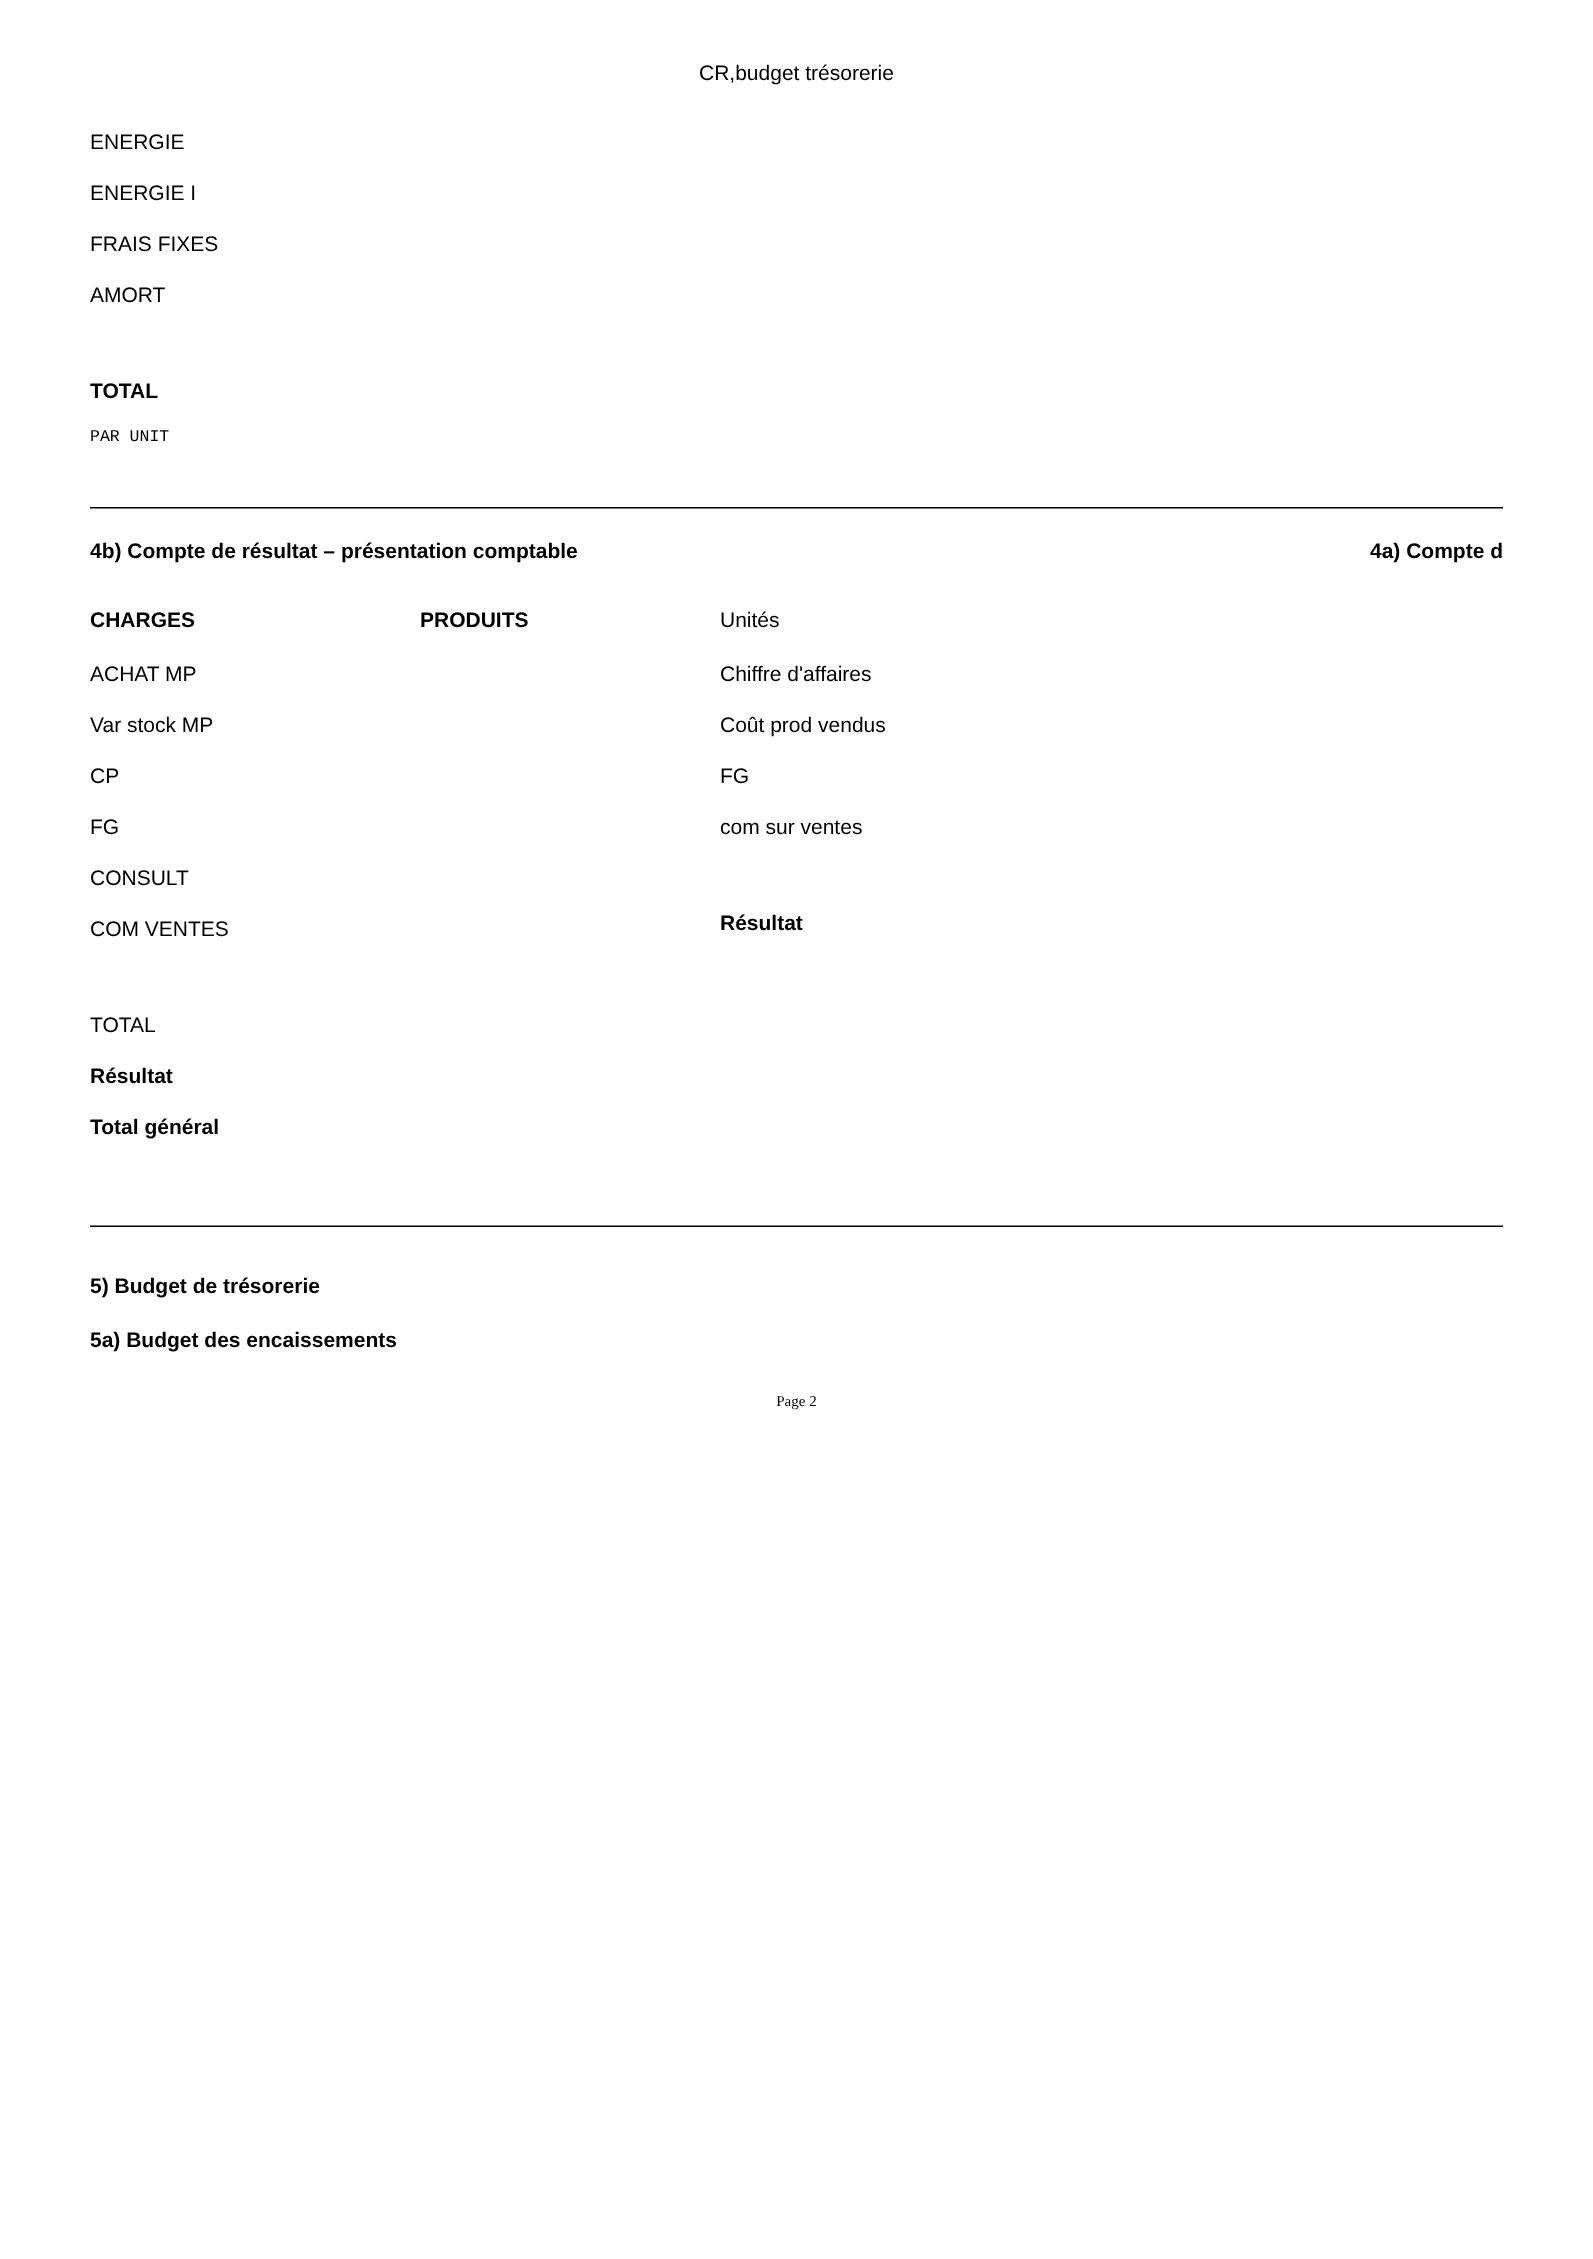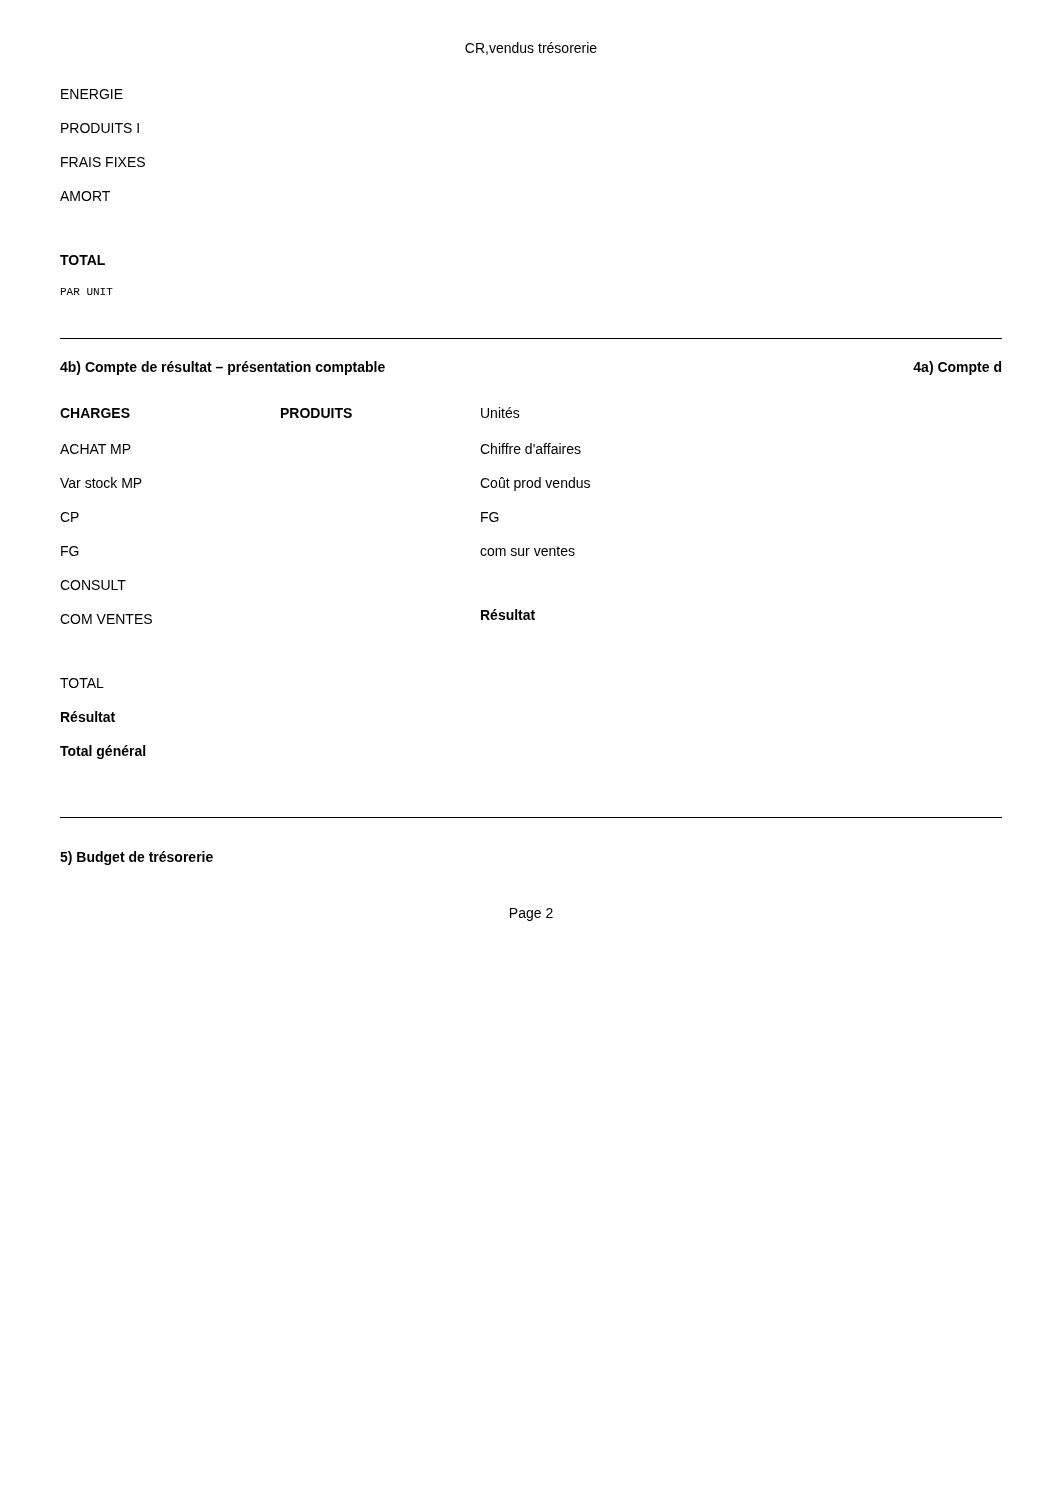--- a/index.html
+++ b/index.html
@@ -120,41 +120,42 @@
     }
 
     .section-5a-title {
       font-weight: bold;
       font-size: 14px;
       margin-bottom: 20px;
     }
 
     .page-footer {
       text-align: center;
-      font-size: 14px;
-      margin-top: 40px;
+      font-size: 10px;
+      margin-top: 28px;
+      font-family: Liberation Serif, serif;
     }
 
     .spacer {
       height: 30px;
     }
   </style>
 </head>
 <body>
 
 <div class="page-header">
-  <span>CR,vendus trésorerie</span>
+  <span>CR,budget trésorerie</span>
 </div>
 
 <div class="section-top">
   <div class="line-item">
     <span>ENERGIE</span>
   </div>
   <div class="line-item">
-    <span>PRODUITS I</span>
+    <span>ENERGIE I</span>
   </div>
   <div class="line-item">
     <span>FRAIS FIXES</span>
   </div>
   <div class="line-item">
     <span>AMORT</span>
   </div>
 
   <div class="spacer"></div>
 
@@ -197,17 +198,18 @@
     <div class="col-item">Coût prod vendus</div>
     <div class="col-item">FG</div>
     <div class="col-item">com sur ventes</div>
     <div class="spacer"></div>
     <div class="col-item-bold">Résultat</div>
   </div>
 </div>
 
 <div class="section-5">
   <div class="section-5-title">5) Budget de trésorerie</div>
+  <div class="section-5a-title">5a) Budget des encaissements</div>
 </div>
 
 <div class="page-footer">
   <span>Page 2</span>
 </div>
 
 </body></html>

